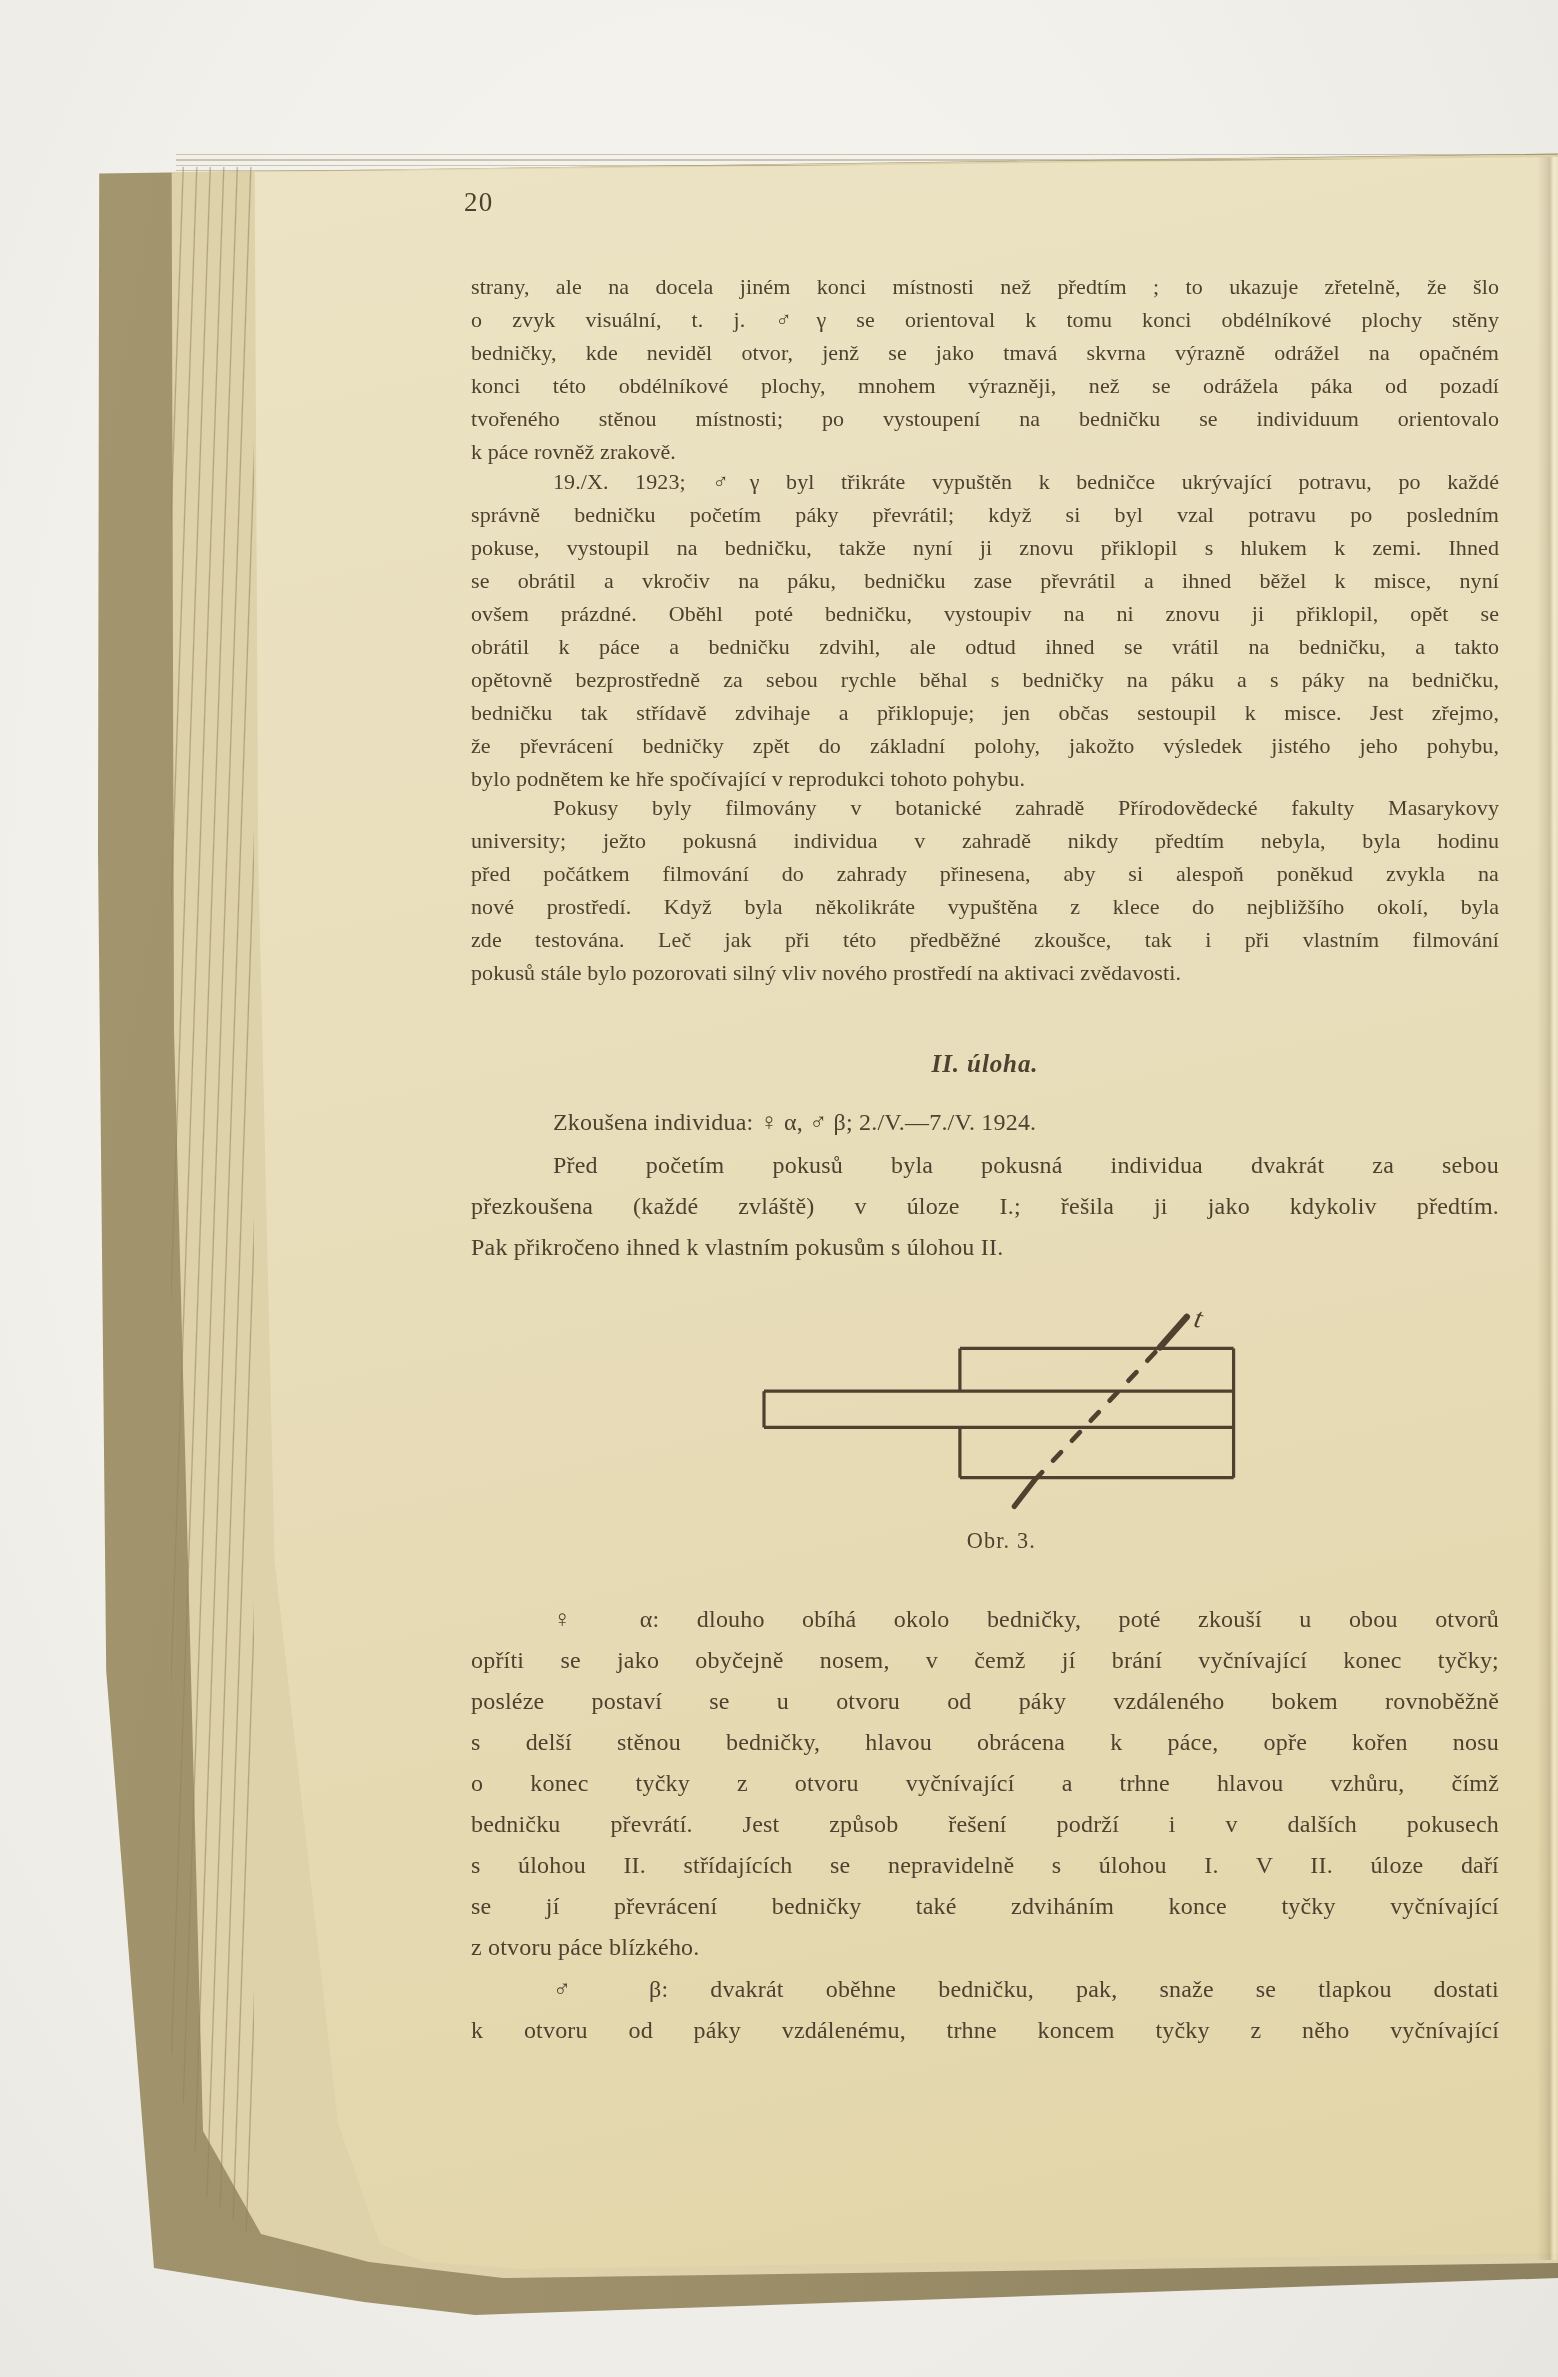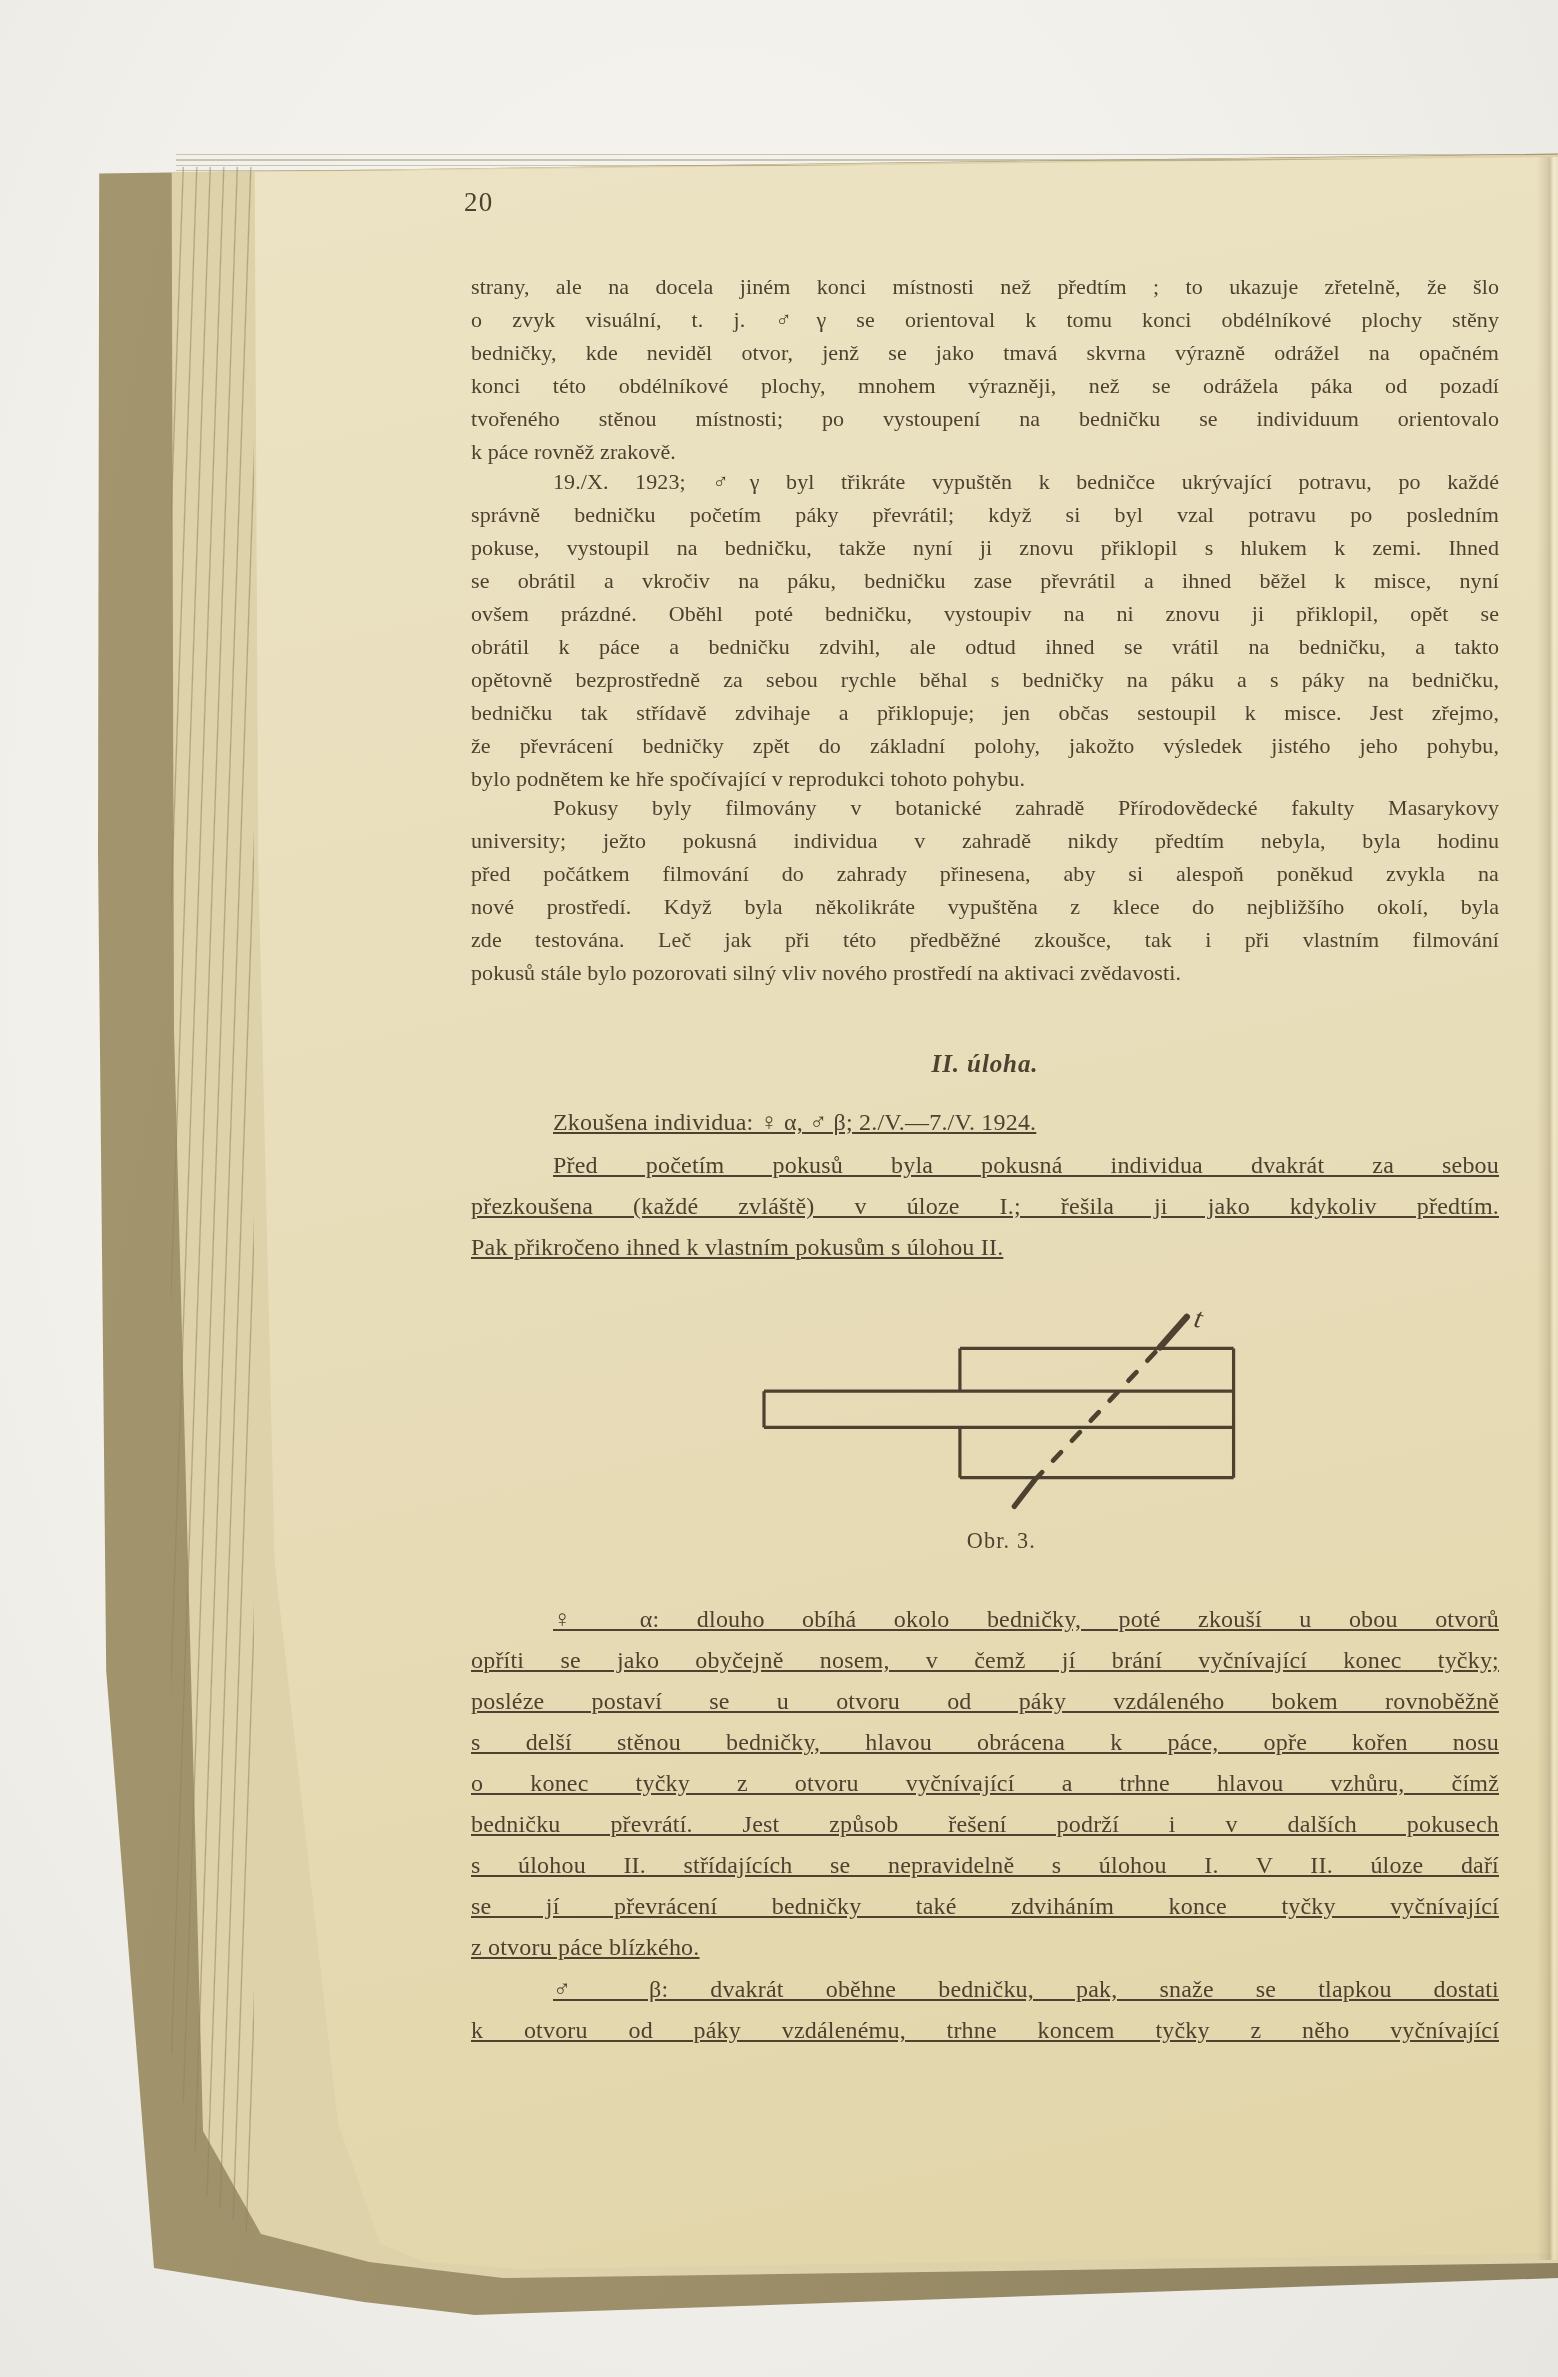--- a/index.html
+++ b/index.html
@@ -54,21 +54,21 @@
       rgba(105,88,52,.22) 60%, rgba(250,245,222,.45) 80%,
       rgba(233,224,190,.12) 100%);
   }
   
   .page-number{
     position:absolute;left:464px;top:187px;
     font-size:27px;letter-spacing:1.2px;
   }
   .para{position:absolute;left:471px;width:1028px;}
   .small{font-size:22px;line-height:33px;letter-spacing:0.1px;}
-  .large{font-size:24px;line-height:41px;letter-spacing:0.2px;text-decoration:underline;}
+  .large{font-size:24px;line-height:41px;letter-spacing:0.2px;}
   #p1{top:270px;} #p2{top:465px;} #p3{top:791px;}
   #p4{top:1102px;} #p5{top:1145px;}
   #p6{top:1599px;} #p7{top:1969px;}
   .section-heading{
     position:absolute;left:471px;width:1028px;top:1050px;
     text-align:center;font-size:25px;font-weight:bold;font-style:italic;
     letter-spacing:0.9px;
   }
   .tline{text-align:justify;text-align-last:justify;}
   .tline.lastline{text-align-last:left;}

